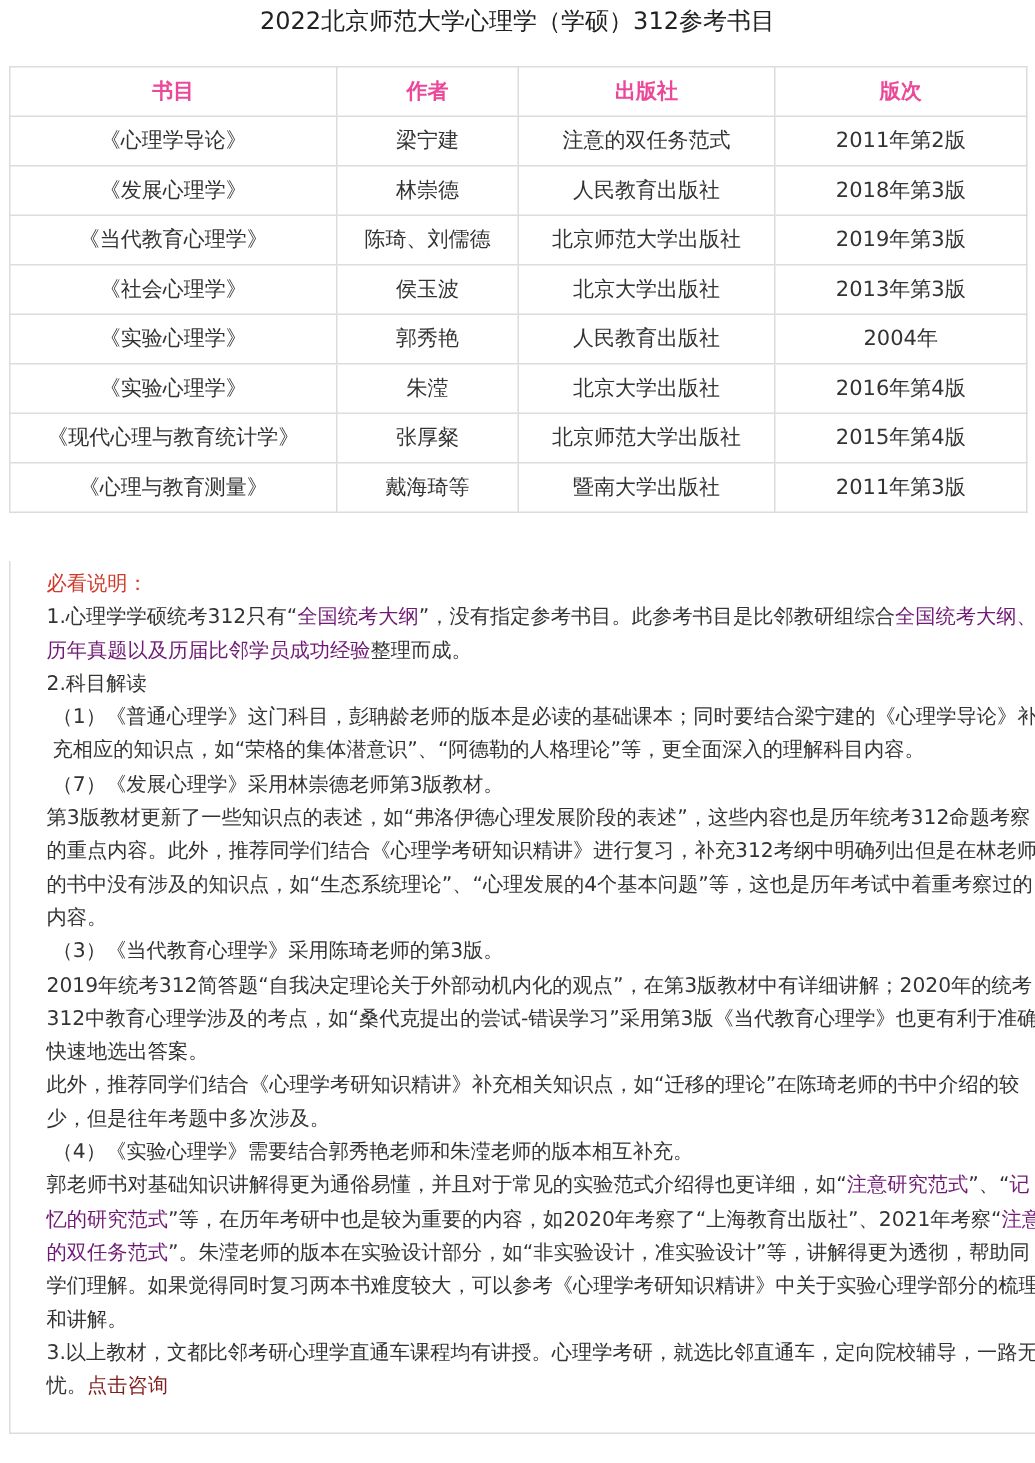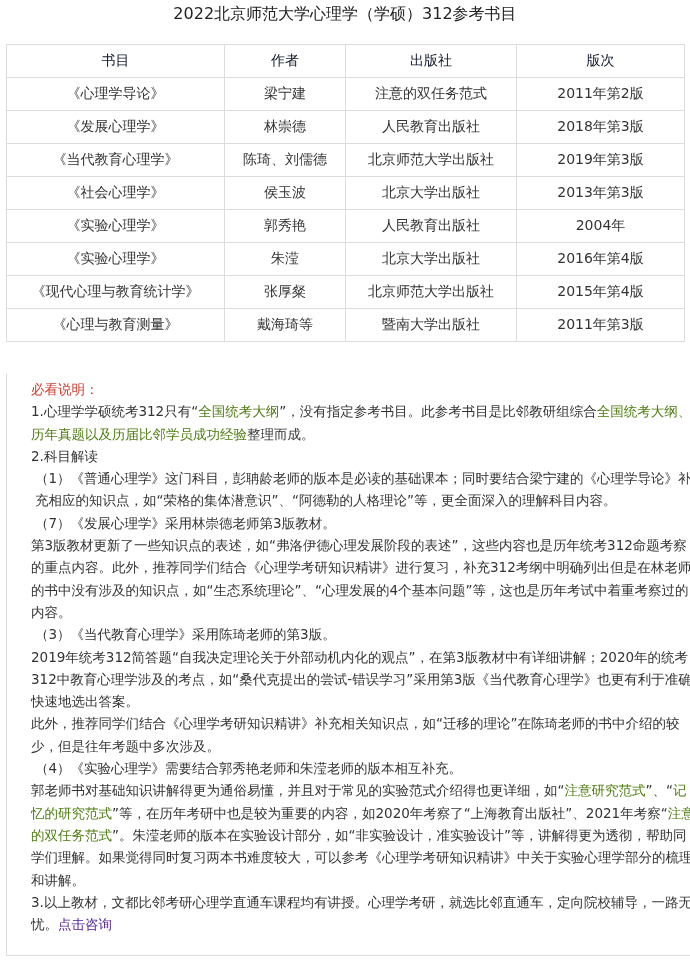--- a/index.html
+++ b/index.html
@@ -14,35 +14,35 @@
   }
   .table {
     position: absolute; left: 6px; top: 44px; width: 678px;
     border-collapse: collapse; table-layout: fixed;
   }
   .table td, .table th {
     border: 1px solid #dcdcdc; text-align: center;
     font-size: 14px; color: #333; height: 32px; padding: 0;
     font-weight: normal; white-space: nowrap;
   }
-  .table th { font-weight: normal; color: #0f172a; }
+  .table th { font-weight: bold; color: #ec4899; }
   .col-title { width: 218px; }
   .col-author { width: 121px; }
   .col-pub { width: 171px; }
   .col-ed { width: 168px; }
   .notes {
     position: absolute; left: 6px; top: 374px; width: 666px;
     border: 1px solid #dcdcdc; border-top: none;
     padding: 4px 6px 6px 24px; font-size: 13.5px; line-height: 22.3px; color: #333;
     height: 571px; box-sizing: content-box;
   }
   .notes p { margin: 0; }
-  .red { color: #4d7c0f; }
+  .red { color: #701a75; }
   .notes .heading { color: #d03a2a; }
-  .link { color: #4c1d95; cursor: pointer; }
+  .link { color: #7f1d1d; cursor: pointer; }
   .indent { padding-left: 4px; }
 </style>
 </head>
 <body>
 
 <div class="page-title">2022北京师范大学心理学（学硕）312参考书目</div>
 
 <table class="table">
   <colgroup>
     <col class="col-title">

